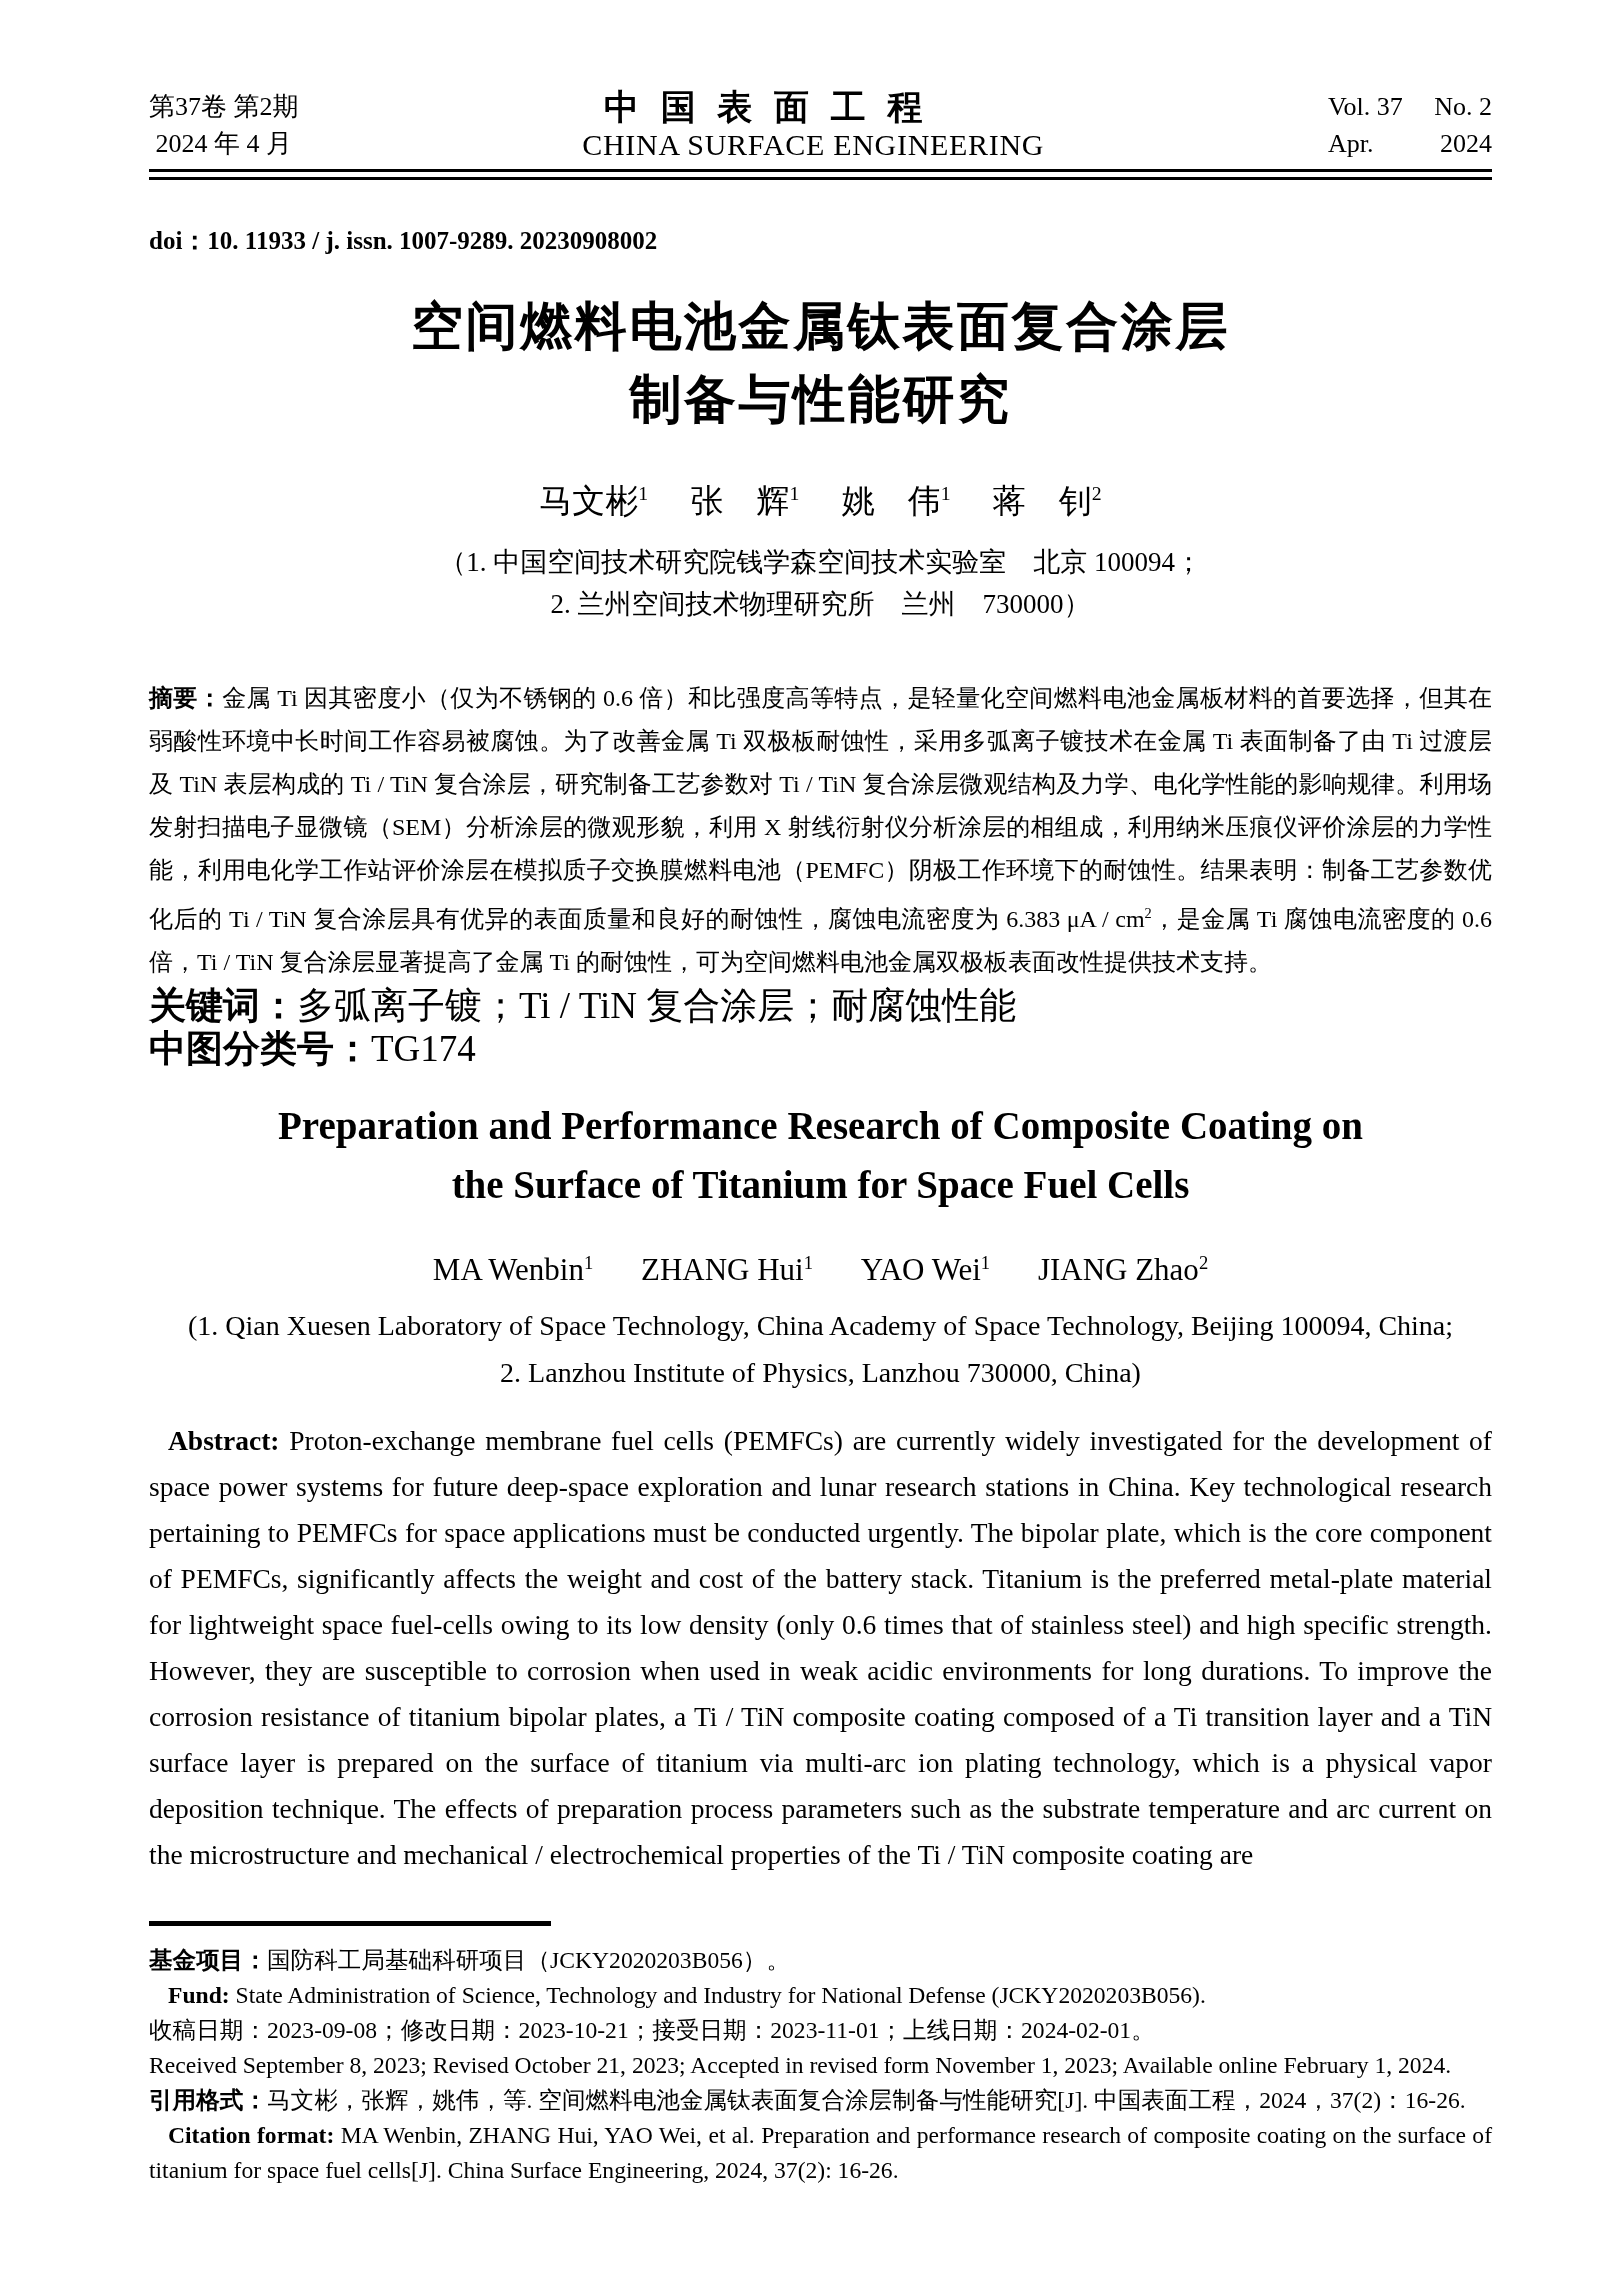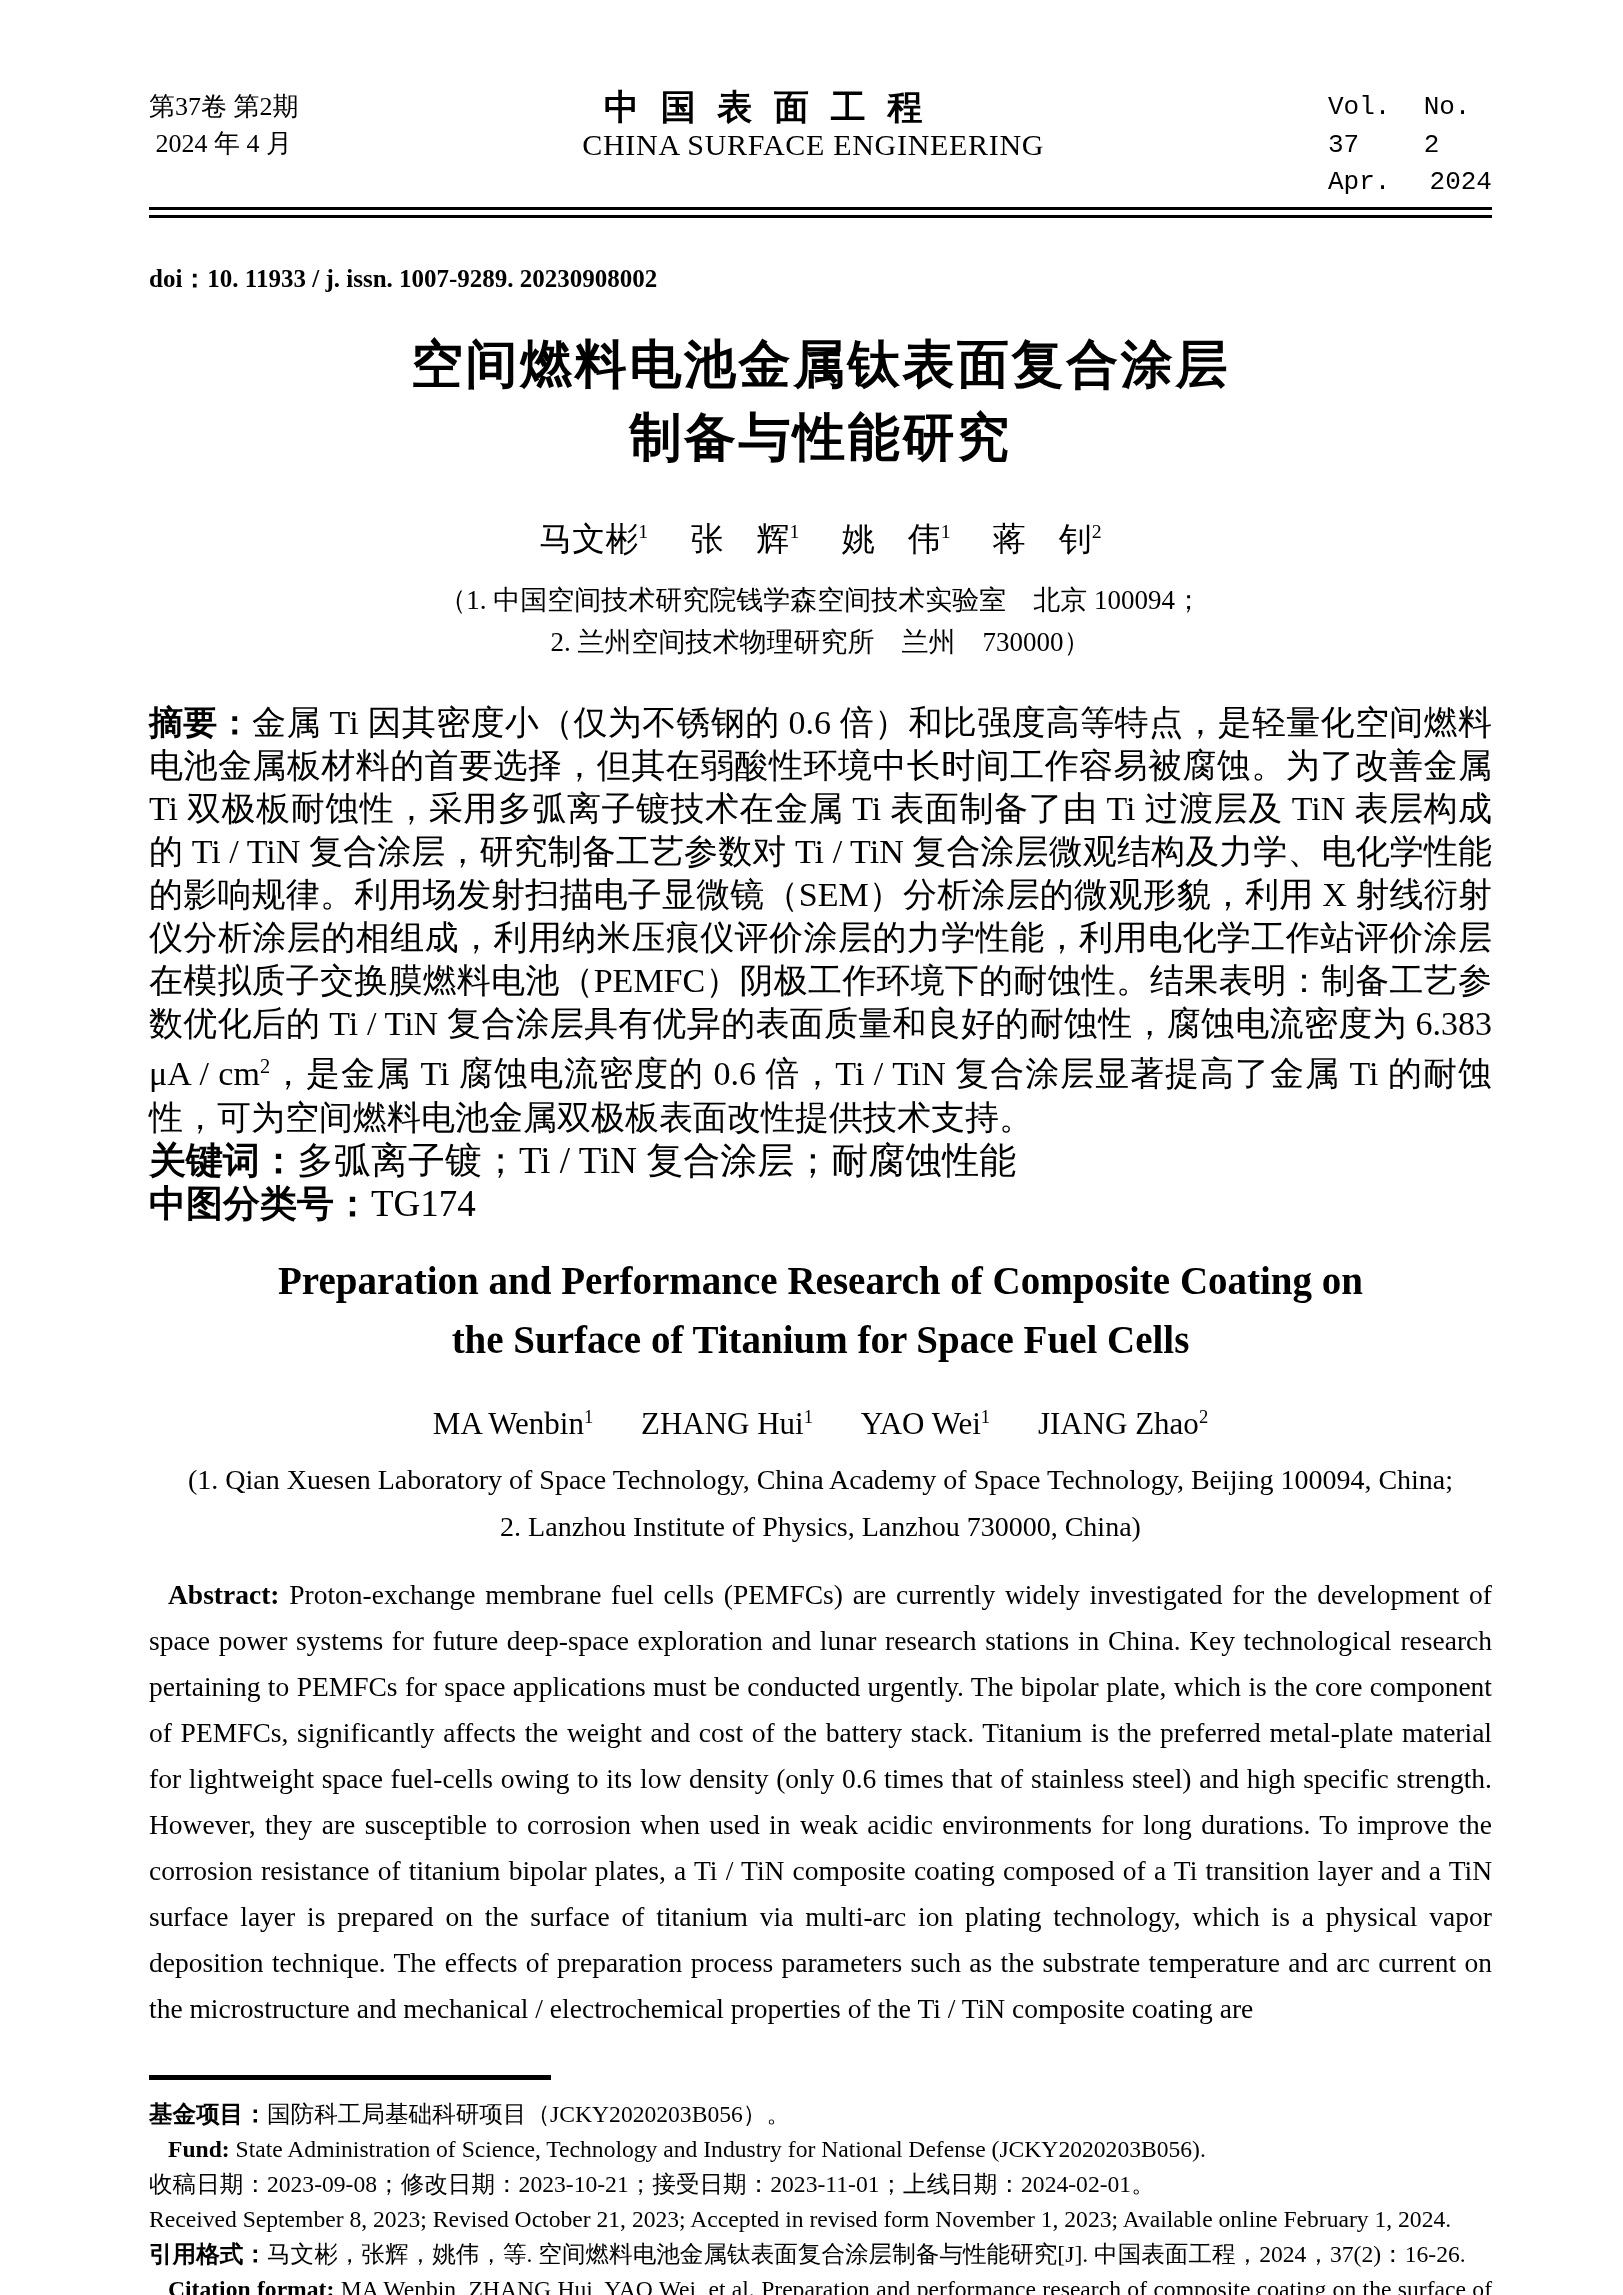--- a/index.html
+++ b/index.html
@@ -20,40 +20,40 @@
   .hdr-left .l1 { line-height: 38px; }
   .hdr-left .l2 { line-height: 36px; }
   .hdr-center { text-align: left; }
   .hdr-center .jzh {
     font-size: 35px; font-weight: 700; letter-spacing: 0.62em;
     padding-left: 0.62em; line-height: 39px;
     font-family: "Liberation Serif", "DejaVu Serif", serif;
   }
   .hdr-center .jen { font-size: 30px; line-height: 35px; letter-spacing: 0.7px; }
   .hdr-right { width: 164px; font-size: 26px; }
-  .hdr-right .row { display: flex; justify-content: space-between; font-family: Liberation Mono, monospace; }
+  .hdr-right .row { display: flex; justify-content: space-between; }
   .hdr-right .r1 { line-height: 38px; }
   .hdr-right .r2 { line-height: 36px; }
   .double-rule {
     margin-top: 6.5px; height: 5.2px;
     border-top: 3.3px solid #000; border-bottom: 3.3px solid #000;
   }
   
   .doi { margin-top: 46px; font-size: 25px; line-height: 30px; font-weight: bold; }
   .title-zh {
     margin-top: 34px; text-align: center; font-weight: 700; font-size: 52px;
     line-height: 73px; font-family: "Liberation Sans", "DejaVu Sans", sans-serif;
     letter-spacing: 2.6px;
   }
   .authors-zh { margin-top: 37px; text-align: center; font-size: 33px; line-height: 41px; }
   .authors-zh .author { margin: 0 17px; white-space: nowrap; }
   sup { font-size: 0.6em; }
   .affil-zh { margin-top: 19.6px; text-align: center; font-size: 27px; line-height: 42px; }
   
-  .abs-zh { margin-top: 38px; font-size: 34px; line-height: 43px; text-align: justify; }
+  .abs-zh { margin-top: 51px; font-size: 24px; line-height: 43px; text-align: justify; }
   .zh-label { font-weight: 700; font-family: "Liberation Sans", "DejaVu Sans", sans-serif; }
   .kw, .clc { font-size: 37px; line-height: 43px; text-align: left; margin: 0; }
   
   .title-en {
     margin-top: 26px; text-align: center; font-weight: 700; font-size: 39px; line-height: 59px;
   }
   .authors-en { margin-top: 29px; text-align: center; font-size: 31px; line-height: 38px; }
   .authors-en .author { margin: 0 20px; white-space: nowrap; }
   .affil-en { margin-top: 13px; text-align: center; font-size: 28px; line-height: 47px; }
   .abs-en { margin-top: 22px; font-size: 27.5px; line-height: 46px; text-align: justify; }

